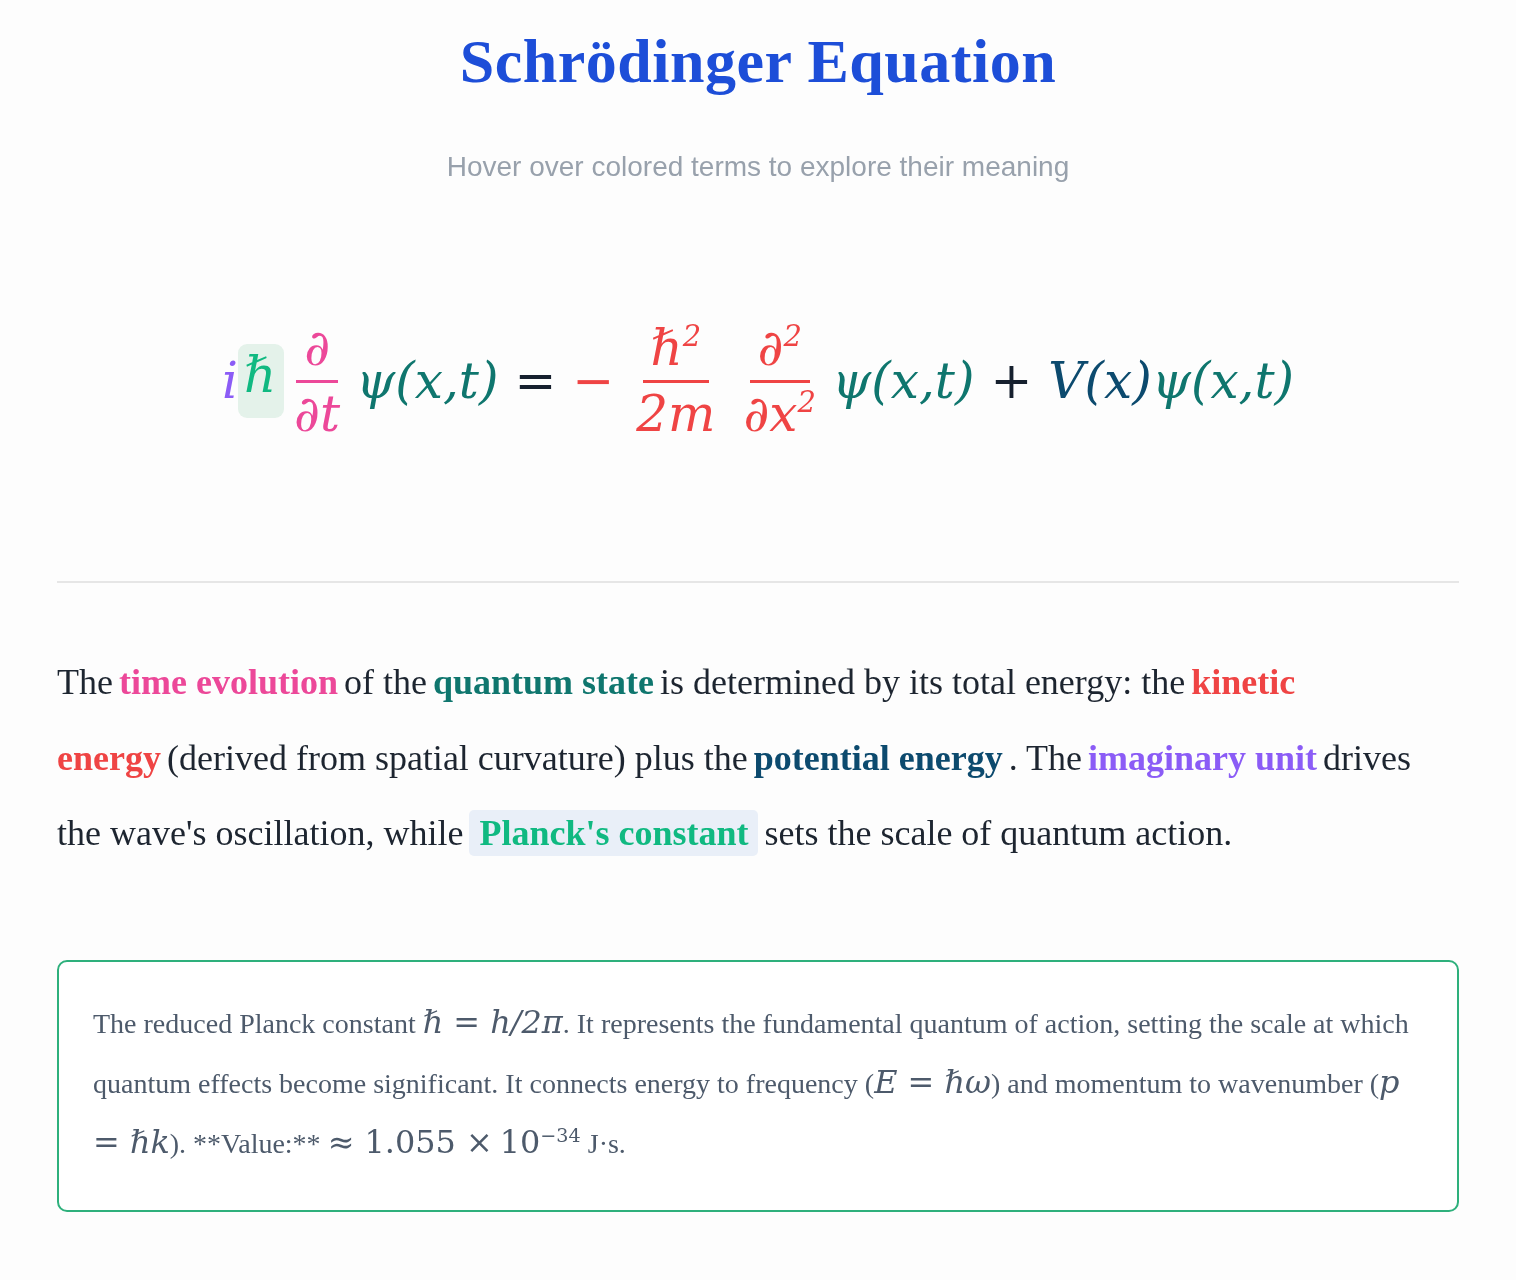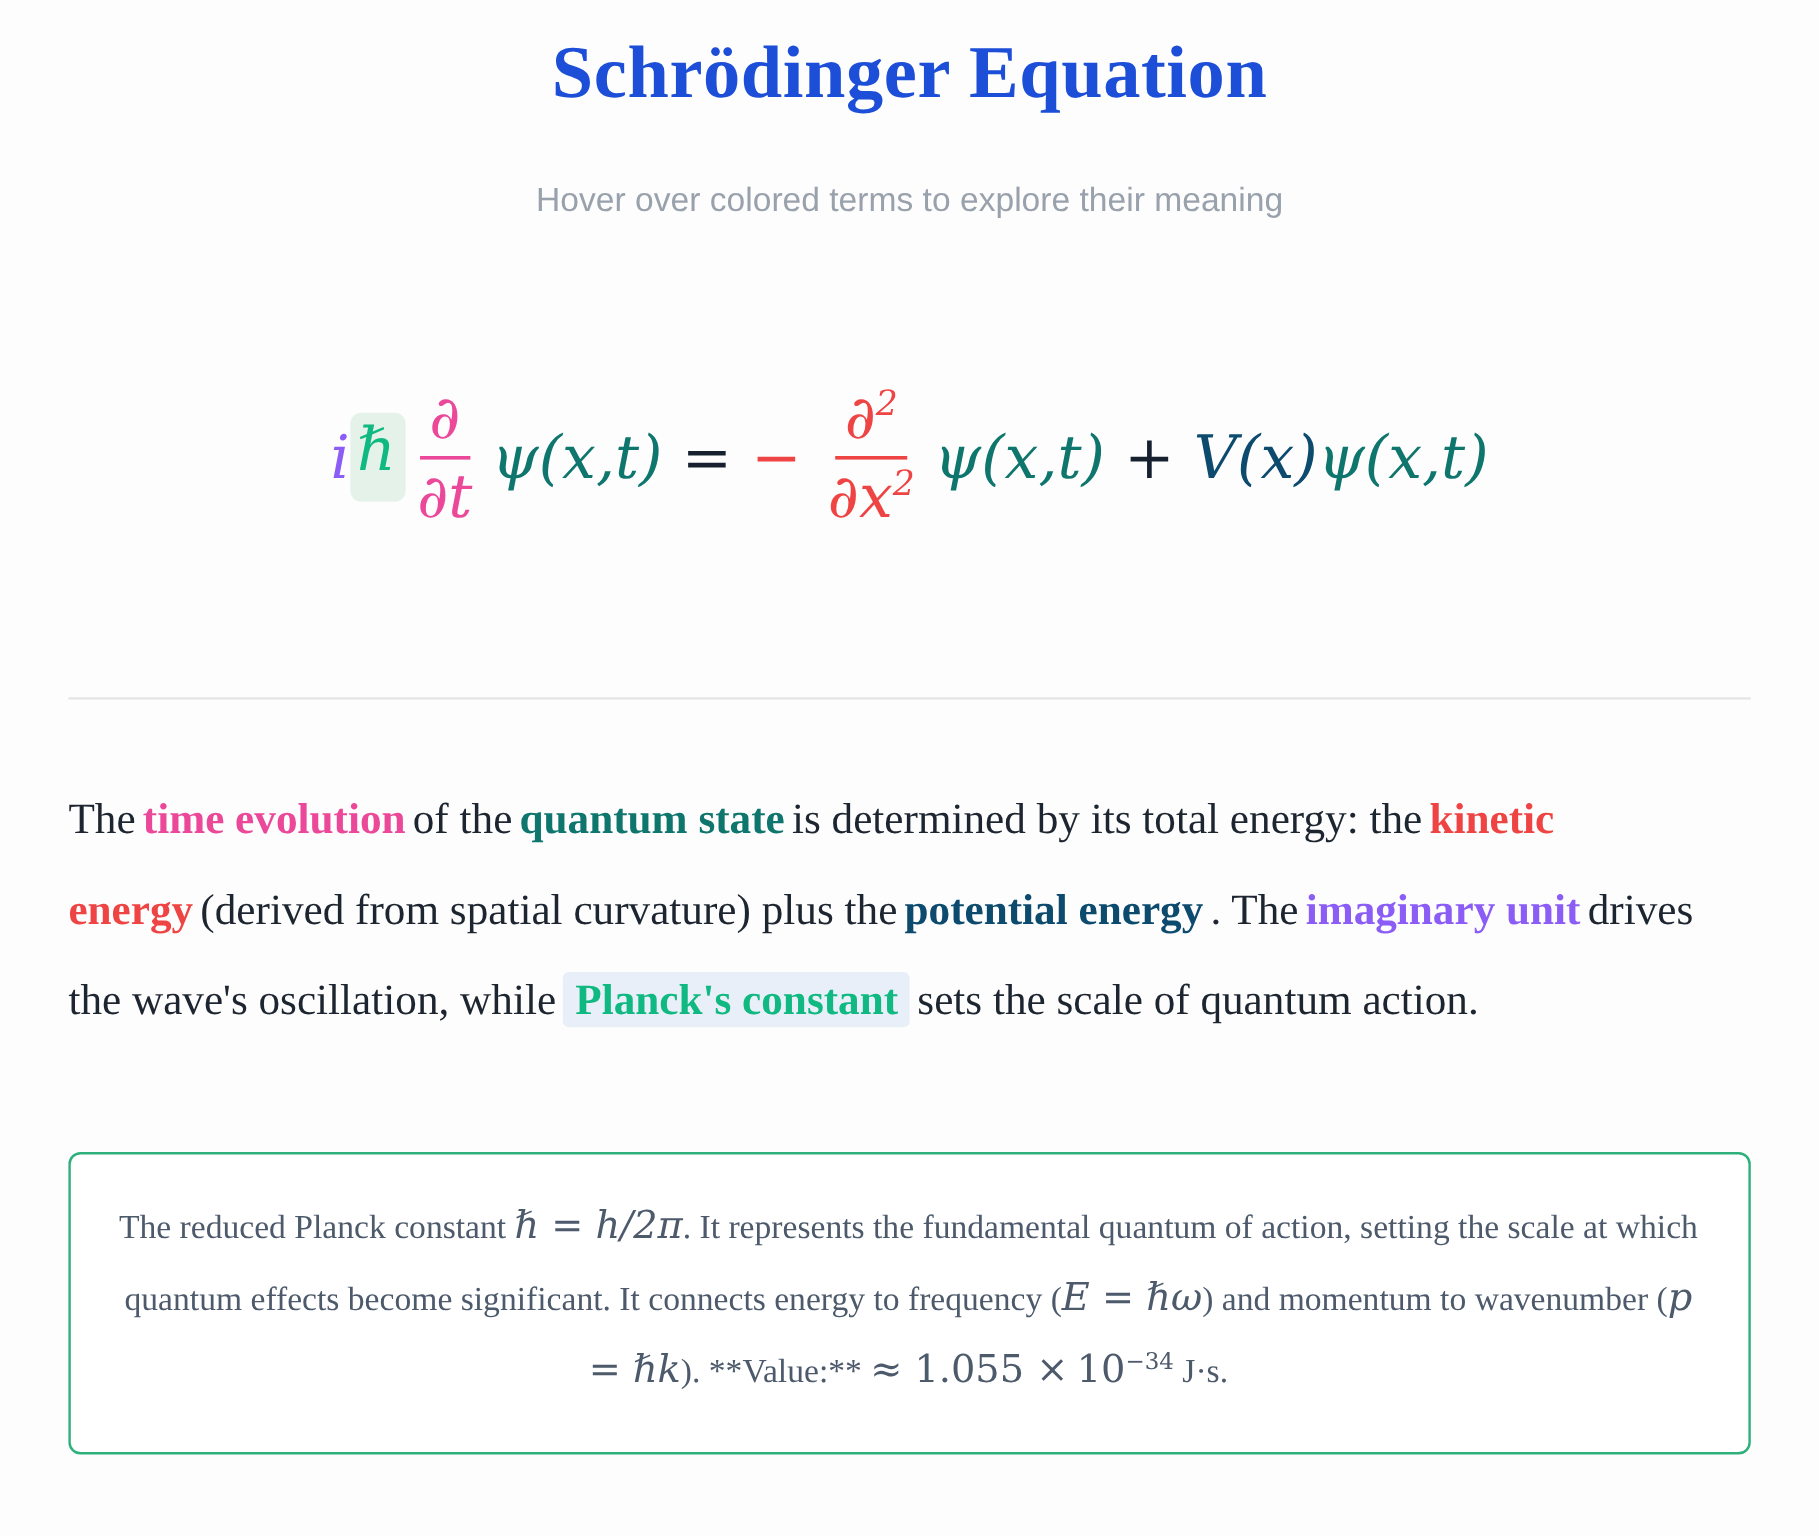--- a/index.html
+++ b/index.html
@@ -106,21 +106,20 @@
     padding: 3px 10px;
   }
 
   
   .info-box {
     margin-top: 88px;
     border: 2px solid #2eb07c;
     border-radius: 10px;
     background: #ffffff;
     padding: 32px 36px 36px 34px;
-    text-align: center;
   }
   .info-box p {
     font-size: 28px;
     line-height: 2.15;
     color: #4d5a6b;
   }
   .math {
     font-family: "DejaVu Serif", "DejaVu Sans", serif;
     font-style: italic;
     font-size: 1.14em;
@@ -144,20 +143,24 @@
     <span class="term mi c-green hbar-highlight">ℏ</span>
     <span class="term frac c-pink">
       <span class="num mi">∂</span>
       <span class="den mi">∂t</span>
     </span>
     <span class="term mi c-blue eq-gap-s">ψ(x,t)</span>
   <span class="mo c-dark eq-gap-m">=</span>
   <span class="term kinetic c-red">
     <span class="mo minus">−</span>
       <span class="frac">
+        <span class="num"><span class="mi">ℏ</span><sup>2</sup></span>
+        <span class="den mi">2m</span>
+      </span>
+      <span class="frac">
         <span class="num"><span class="mi">∂</span><sup>2</sup></span>
         <span class="den"><span class="mi">∂x</span><sup>2</sup></span>
       </span>
   </span>
   <span class="term mi c-blue eq-gap-s">ψ(x,t)</span>
   <span class="mo c-dark eq-gap-m">+</span>
   <span class="term mi c-teal">V(x)</span>
     <span class="term mi c-blue">ψ(x,t)</span>
 </div>
 

